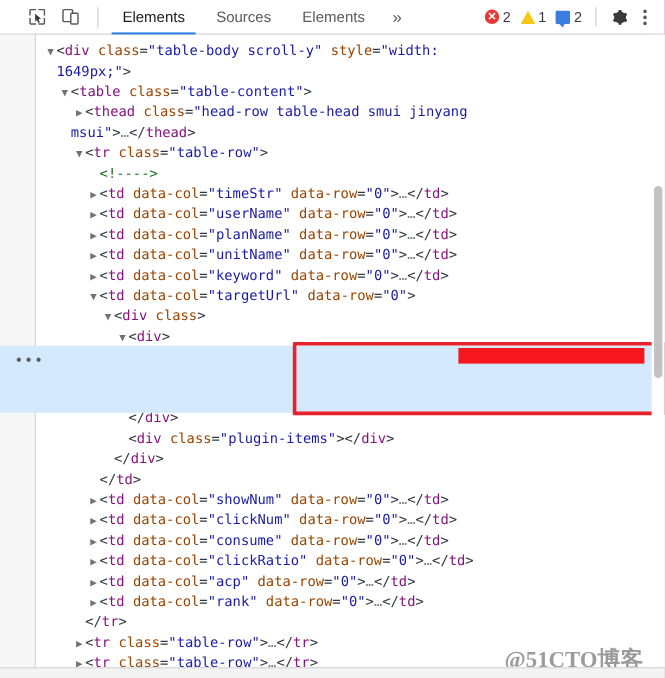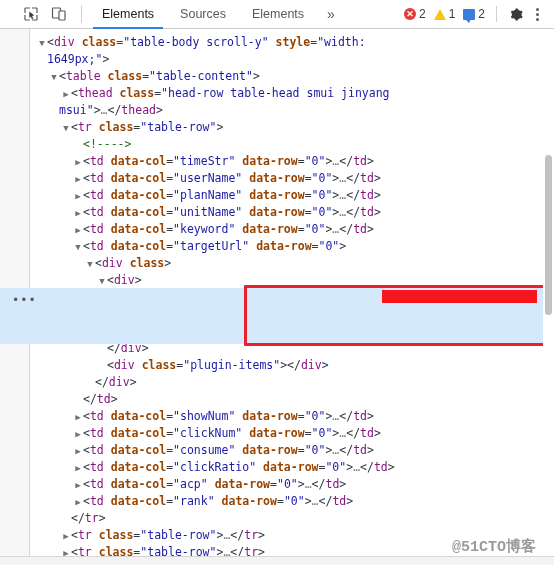--- a/index.html
+++ b/index.html
@@ -126,21 +126,21 @@
   .ln { height: 17px; position: relative; }
   .tw {
     display: inline-block; width: 10px;
     color: #727272; font-size: 9px; text-align: center;
   }
   .tw.open::before  { content: "\25BC"; }
   .tw.closed::before{ content: "\25B6"; }
   .tw.none::before  { content: ""; }
 
   .tag   { color: #881280; text-align: right; }
-  .attr  { color: #994500; font-weight: bold; }
+  .attr  { color: #994500; }
   .val   { color: #1a1aa6; }
   .punc  { color: #303942; }
   .cmt   { color: #236e25; }
   .txt   { color: #303942; }
   .ell   { color: #808080; }
 
   
   .hl-band {
     position: absolute; left: 0; width: 554px;
     background: #d4e9fb;
@@ -177,22 +177,22 @@
 
   
   .bottom-strip {
     position: absolute; left: 0; bottom: 0;
     width: 554px; height: 9px;
     background: #f3f3f3;
     border-top: 1px solid #d6d6d6;
   }
   .watermark {
     position: absolute;
-    font-family: Liberation Mono, monospace;
-    font-size: 15px; color: #9b9b9b; font-weight: 600;
+    font-family: Liberation Serif, serif;
+    font-size: 19px; color: #9b9b9b; font-weight: 600;
     letter-spacing: 0px; white-space: nowrap;
   }
 </style>
 </head>
 <body>
 
 <div id="app">
 
   <div class="toolbar">
     <div class="tb-left">

